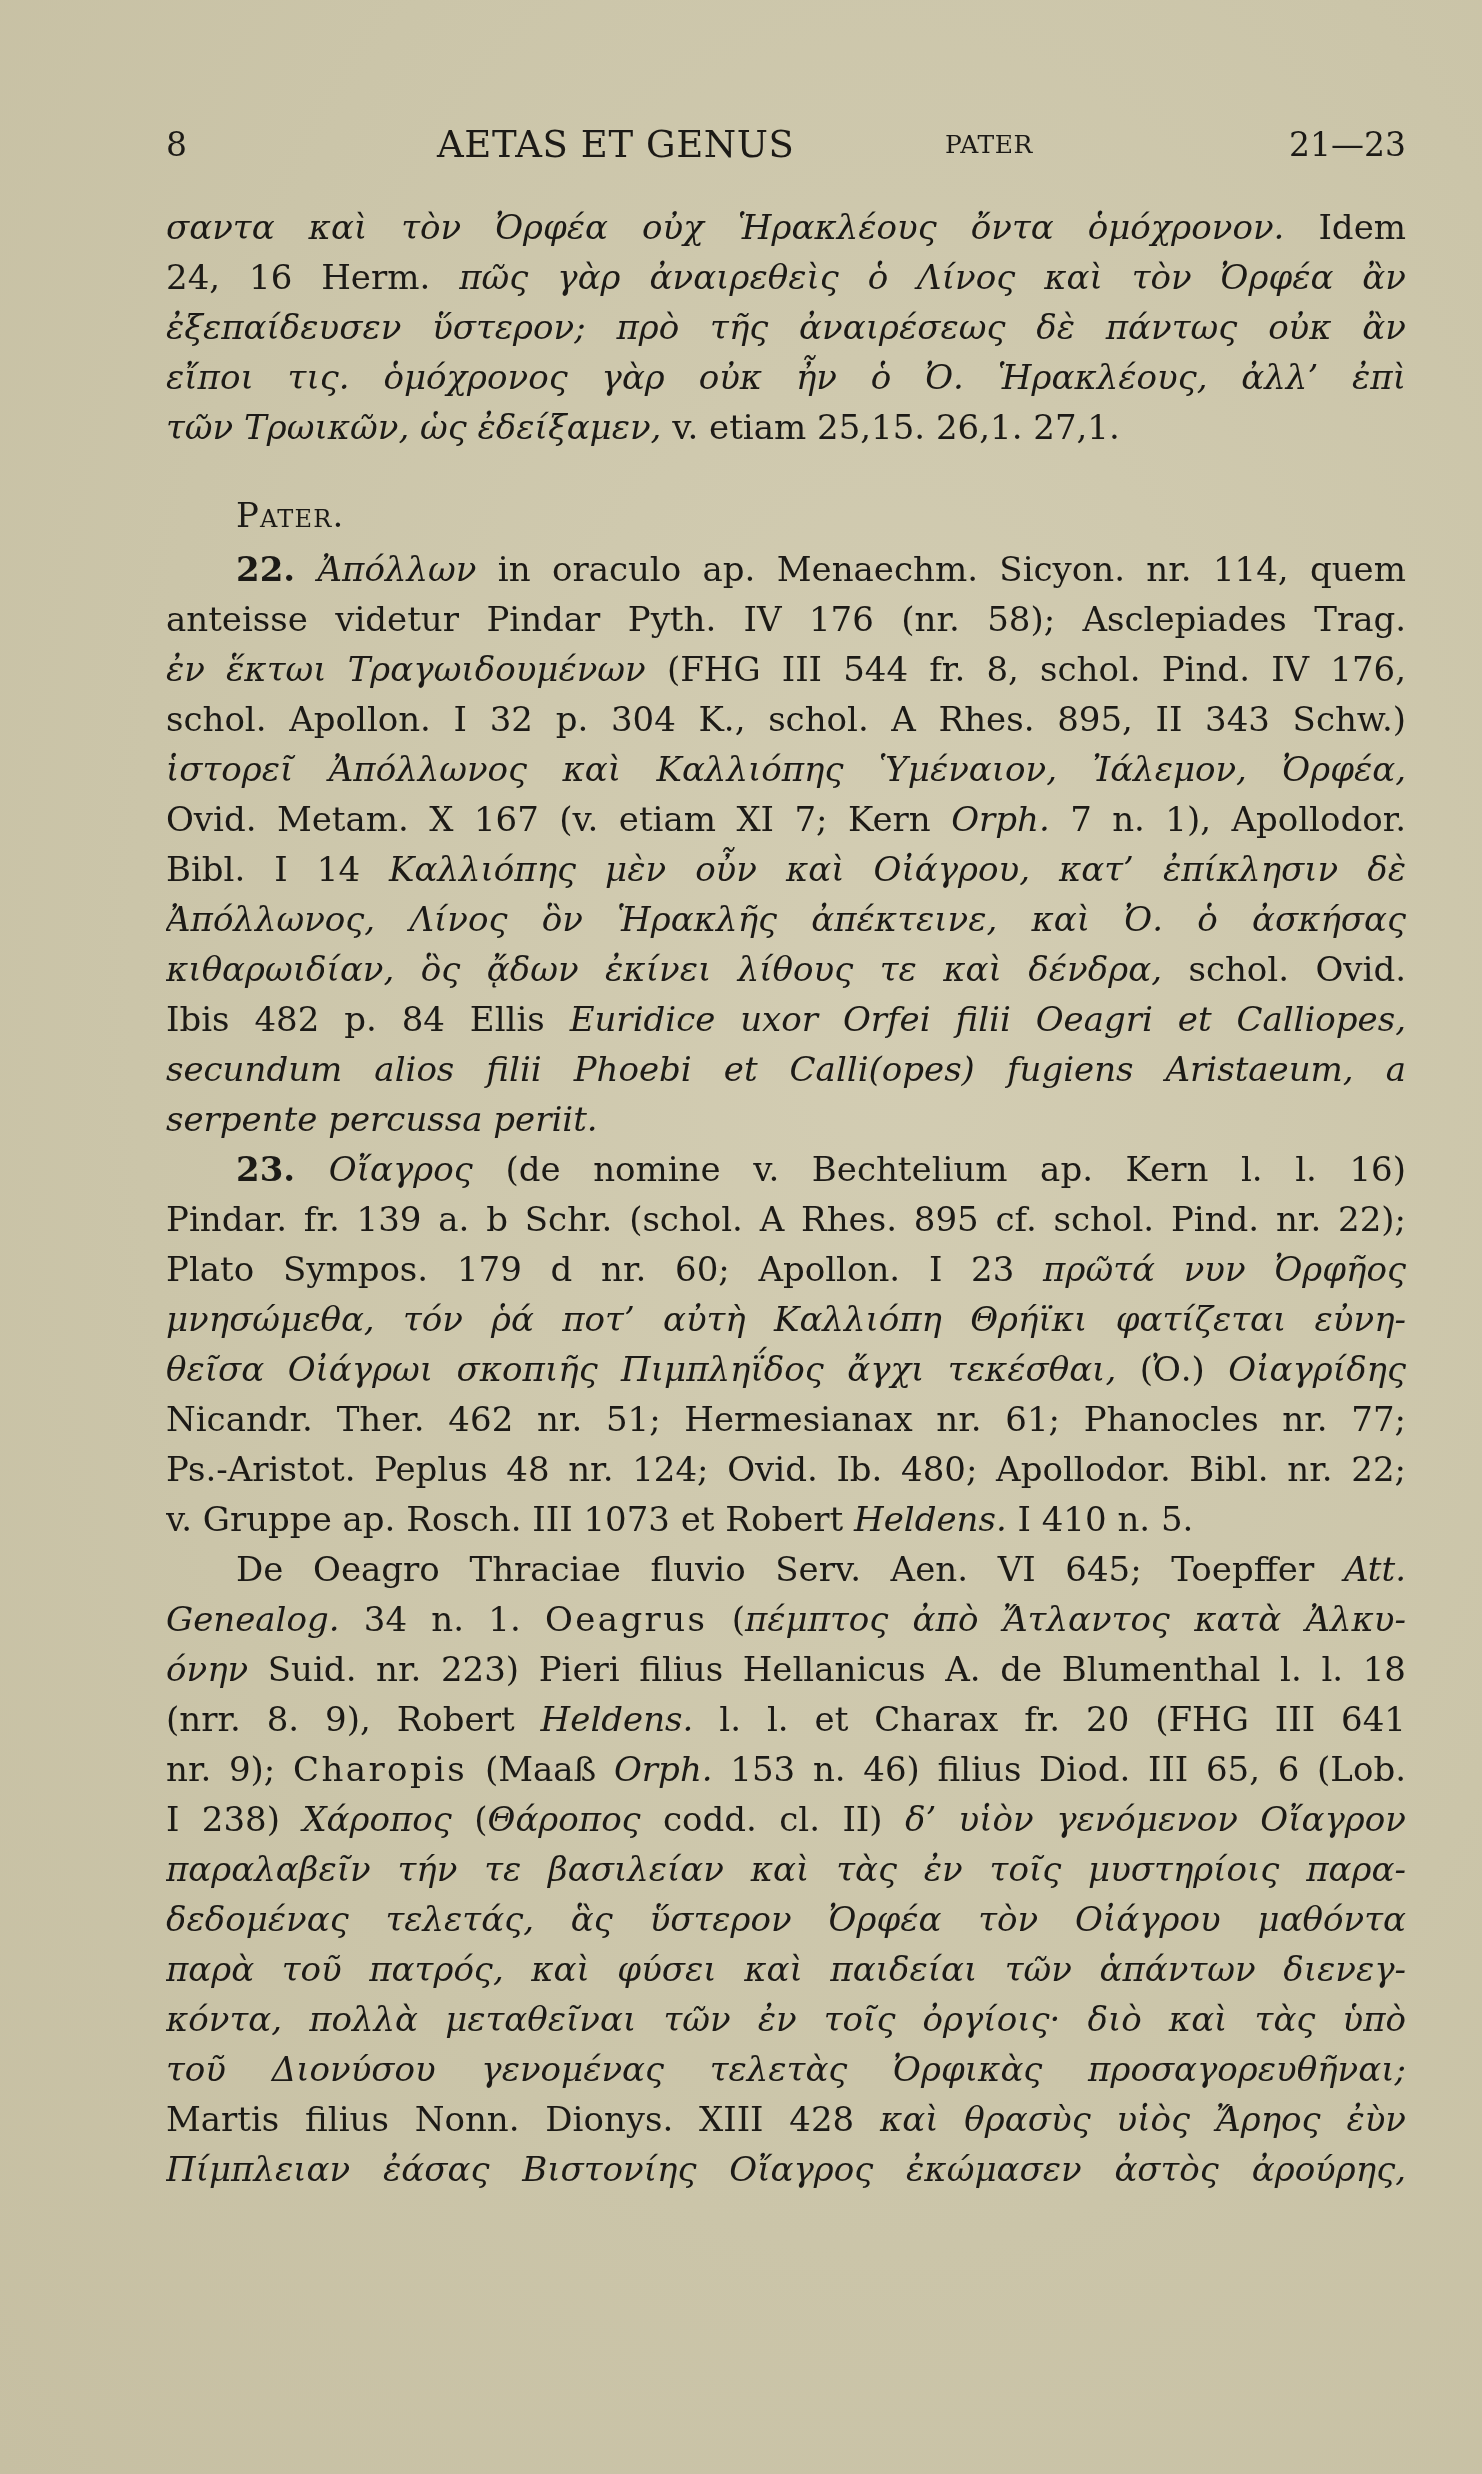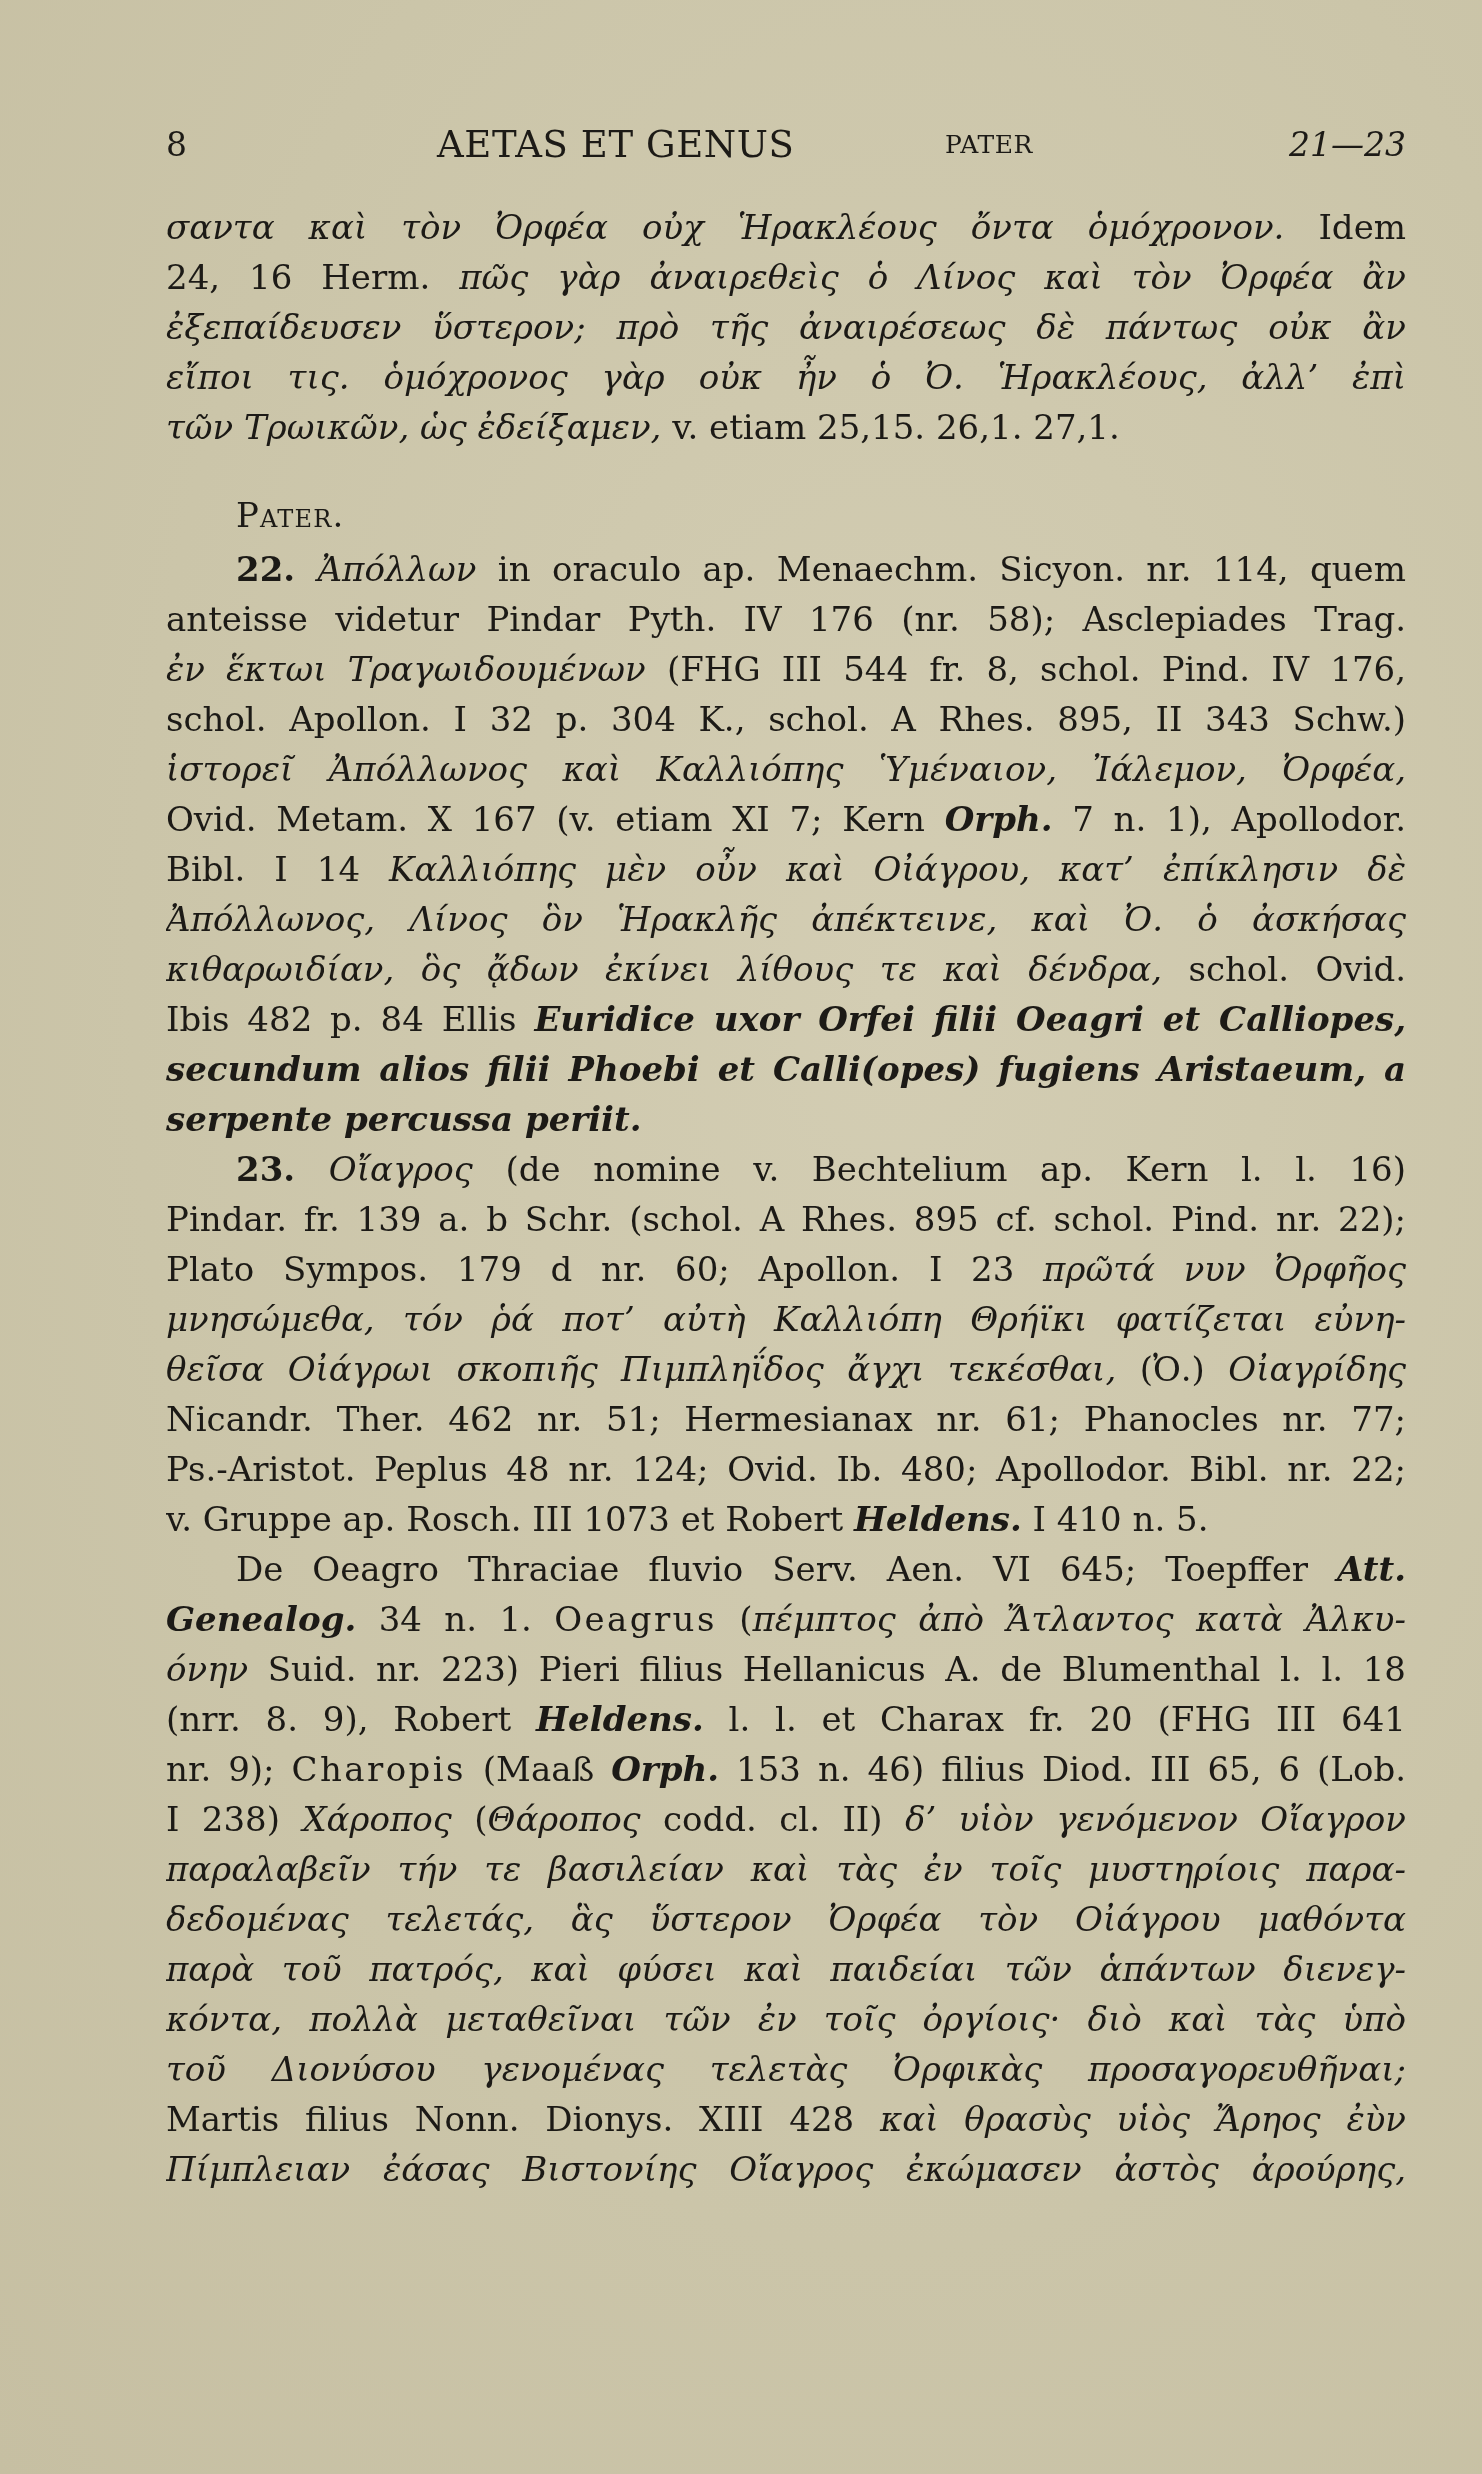--- a/index.html
+++ b/index.html
@@ -12,33 +12,33 @@
     position:relative;
   }
   .page { position:absolute; left:166px; top:0; width:1240px; }
   .header {
     position:absolute; top:121px; left:0; width:1240px; height:47px;
     font-size:33px; line-height:47px;
   }
   .header .pno { position:absolute; left:0; top:0; }
   .header .run { position:absolute; left:271px; top:0; letter-spacing:0.6px; font-size:37px; }
   .header .run2 { position:absolute; left:737px; top:0; letter-spacing:0.6px; font-size:25px;margin-left:42px; }
-  .header .range { position:absolute; right:0; top:0;font-style:italic; }
+  .header .range { position:absolute; right:0; top:0; }
   .body { position:absolute; top:202px; left:0; width:1240px; }
   .ln {
     display:block; height:50px; line-height:50px;
     font-size:34px; white-space:nowrap;
     text-align:justify; text-align-last:justify;
     overflow:hidden;
   }
   .ln.last { text-align-last:left; }
   .ln.indent { padding-left:70px; }
   .ln.gap { margin-top:38px; }
   .sc { font-variant:small-caps; letter-spacing:1.2px; }
-  .it { font-style:italic;font-weight:bold; }
+  .it { font-style:italic; }
   .bold { font-weight:bold; }
   .gr { font-style:italic; }
   .spacer { height:35px; }
 </style>
 </head>
 <body>
 
 <div class="page">
   <div class="header">
     <span class="pno">8</span>

